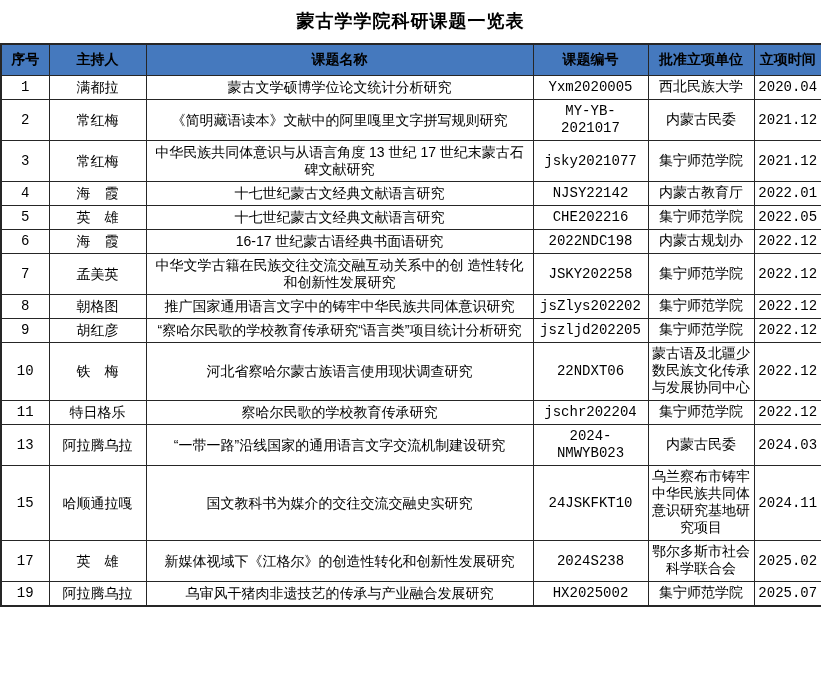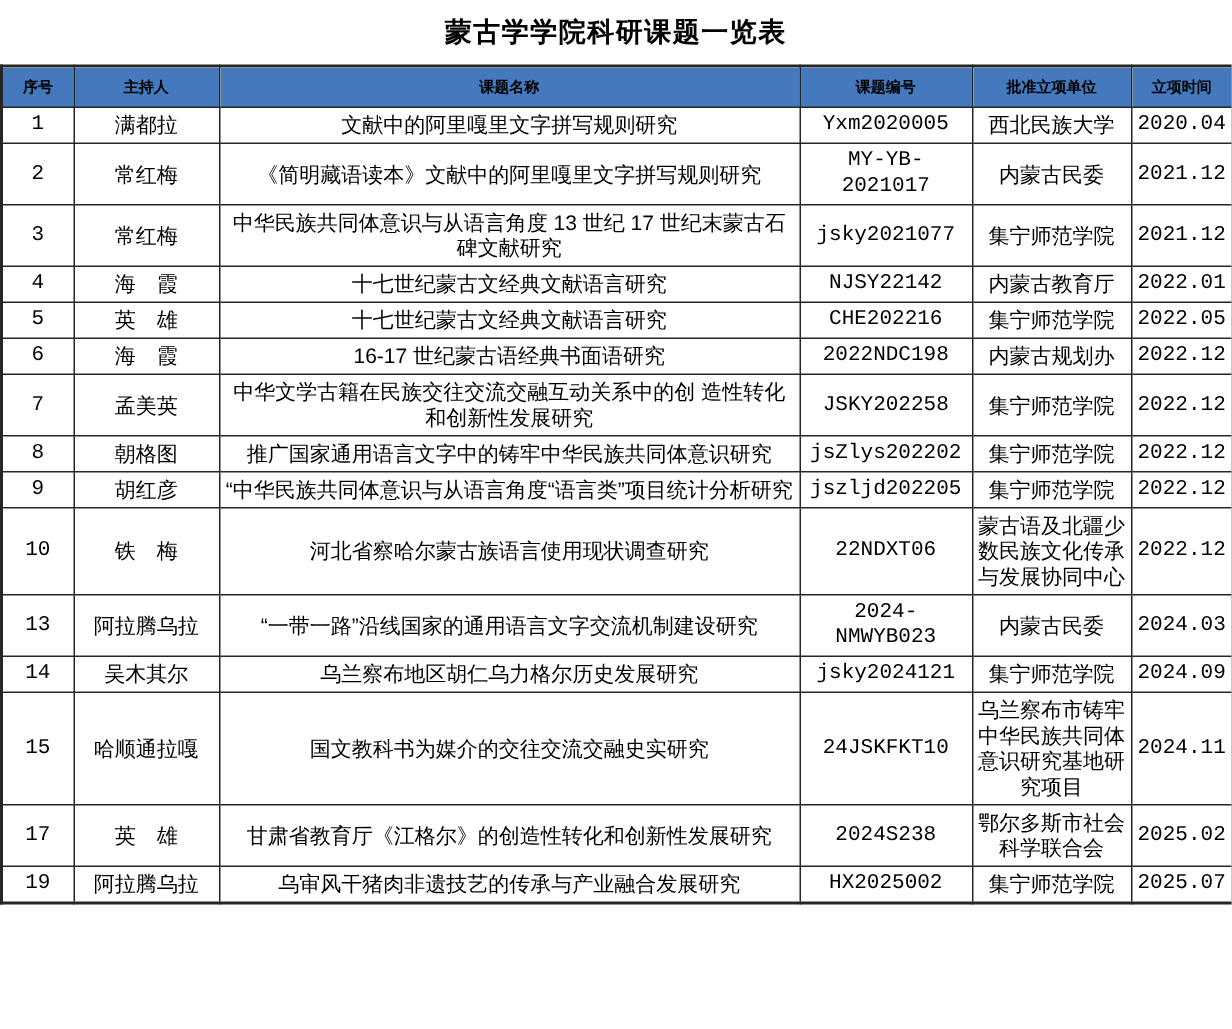--- a/index.html
+++ b/index.html
@@ -22,38 +22,38 @@
     border-collapse:collapse;table-layout:fixed;width:821px;
     border:2px solid var(--border);
   }
   table.research th, table.research td{
     border:1px solid var(--border);
     vertical-align:middle;
     overflow:hidden;
   }
   table.research th{
     background:var(--header-bg);
-    font-size:10px;font-weight:bold;
+    font-size:14px;font-weight:bold;
     padding:6px 2px;
     text-align:center;
   }
   table.research td{
     font-size:14px;line-height:17px;
     padding:3px 3px;
     text-align:center;
   }
   td.cell-name{
     text-align:left;padding-left:6px;padding-right:4px;
   }
   td.cell-no, td.cell-code, td.cell-date{
     font-family:"Liberation Mono","DejaVu Sans Mono",monospace;
     font-size:13px;
   }
   td.cell-unit{
-    padding:3px 5px;line-height:15px;
+    padding:3px 5px;line-height:15px;font-family:Liberation Mono, monospace;
   }
 </style>
 </head>
 <body>
 
 <div>
   <div class="page-title">蒙古学学院科研课题一览表</div>
 
   <table class="research">
     <colgroup>
@@ -71,21 +71,21 @@
         <th>课题名称</th>
         <th>课题编号</th>
         <th>批准立项单位</th>
         <th>立项时间</th>
       </tr>
     </thead>
     <tbody>
   <tr>
     <td class="cell-no">1</td>
     <td class="cell-leader">满都拉</td>
-    <td class="cell-name">文献中的阿里嘎里文字拼写规则研究</td>
+    <td class="cell-name">蒙古文学硕博学位论文统计分析研究</td>
     <td class="cell-code">Yxm2020005</td>
     <td class="cell-unit">西北民族大学</td>
     <td class="cell-date">2020.04</td>
   </tr>
 
   <tr>
     <td class="cell-no">2</td>
     <td class="cell-leader">常红梅</td>
     <td class="cell-name">《简明藏语读本》文献中的阿里嘎里文字拼写规则研究</td>
     <td class="cell-code">MY-YB-2021017</td>
@@ -143,69 +143,69 @@
     <td class="cell-leader">朝格图</td>
     <td class="cell-name">推广国家通用语言文字中的铸牢中华民族共同体意识研究</td>
     <td class="cell-code">jsZlys202202</td>
     <td class="cell-unit">集宁师范学院</td>
     <td class="cell-date">2022.12</td>
   </tr>
 
   <tr>
     <td class="cell-no">9</td>
     <td class="cell-leader">胡红彦</td>
-    <td class="cell-name">“中华民族共同体意识与从语言角度“语言类”项目统计分析研究</td>
+    <td class="cell-name">“察哈尔民歌的学校教育传承研究“语言类”项目统计分析研究</td>
     <td class="cell-code">jszljd202205</td>
     <td class="cell-unit">集宁师范学院</td>
     <td class="cell-date">2022.12</td>
   </tr>
 
   <tr>
     <td class="cell-no">10</td>
     <td class="cell-leader">铁　梅</td>
     <td class="cell-name">河北省察哈尔蒙古族语言使用现状调查研究</td>
     <td class="cell-code">22NDXT06</td>
     <td class="cell-unit">蒙古语及北疆少数民族文化传承与发展协同中心</td>
     <td class="cell-date">2022.12</td>
   </tr>
 
+  <tr>
+    <td class="cell-no">11</td>
+    <td class="cell-leader">特日格乐</td>
+    <td class="cell-name">察哈尔民歌的学校教育传承研究</td>
+    <td class="cell-code">jschr202204</td>
+    <td class="cell-unit">集宁师范学院</td>
+    <td class="cell-date">2022.12</td>
+  </tr>
 
 
   <tr>
     <td class="cell-no">13</td>
     <td class="cell-leader">阿拉腾乌拉</td>
     <td class="cell-name">“一带一路”沿线国家的通用语言文字交流机制建设研究</td>
     <td class="cell-code">2024-NMWYB023</td>
     <td class="cell-unit">内蒙古民委</td>
     <td class="cell-date">2024.03</td>
   </tr>
 
-  <tr>
-    <td class="cell-no">14</td>
-    <td class="cell-leader">吴木其尔</td>
-    <td class="cell-name">乌兰察布地区胡仁乌力格尔历史发展研究</td>
-    <td class="cell-code">jsky2024121</td>
-    <td class="cell-unit">集宁师范学院</td>
-    <td class="cell-date">2024.09</td>
-  </tr>
 
   <tr>
     <td class="cell-no">15</td>
     <td class="cell-leader">哈顺通拉嘎</td>
     <td class="cell-name">国文教科书为媒介的交往交流交融史实研究</td>
     <td class="cell-code">24JSKFKT10</td>
     <td class="cell-unit">乌兰察布市铸牢中华民族共同体意识研究基地研究项目</td>
     <td class="cell-date">2024.11</td>
   </tr>
 
 
   <tr>
     <td class="cell-no">17</td>
     <td class="cell-leader">英　雄</td>
-    <td class="cell-name">甘肃省教育厅《江格尔》的创造性转化和创新性发展研究</td>
+    <td class="cell-name">新媒体视域下《江格尔》的创造性转化和创新性发展研究</td>
     <td class="cell-code">2024S238</td>
     <td class="cell-unit">鄂尔多斯市社会科学联合会</td>
     <td class="cell-date">2025.02</td>
   </tr>
 
 
   <tr>
     <td class="cell-no">19</td>
     <td class="cell-leader">阿拉腾乌拉</td>
     <td class="cell-name">乌审风干猪肉非遗技艺的传承与产业融合发展研究</td>

